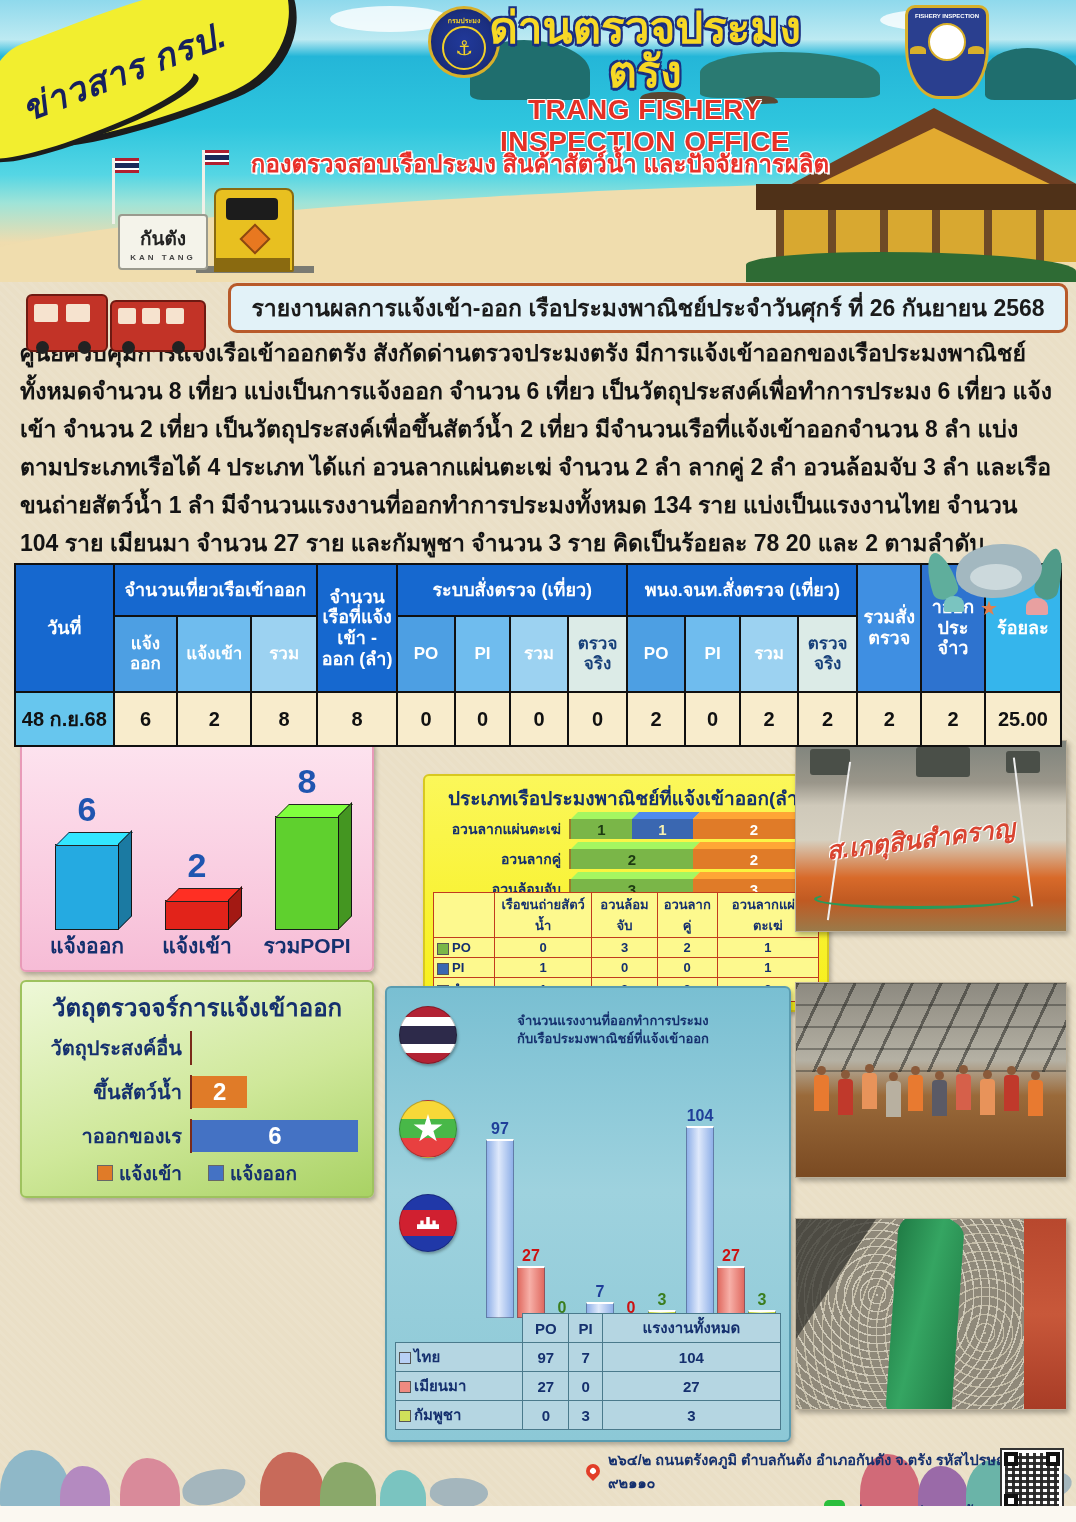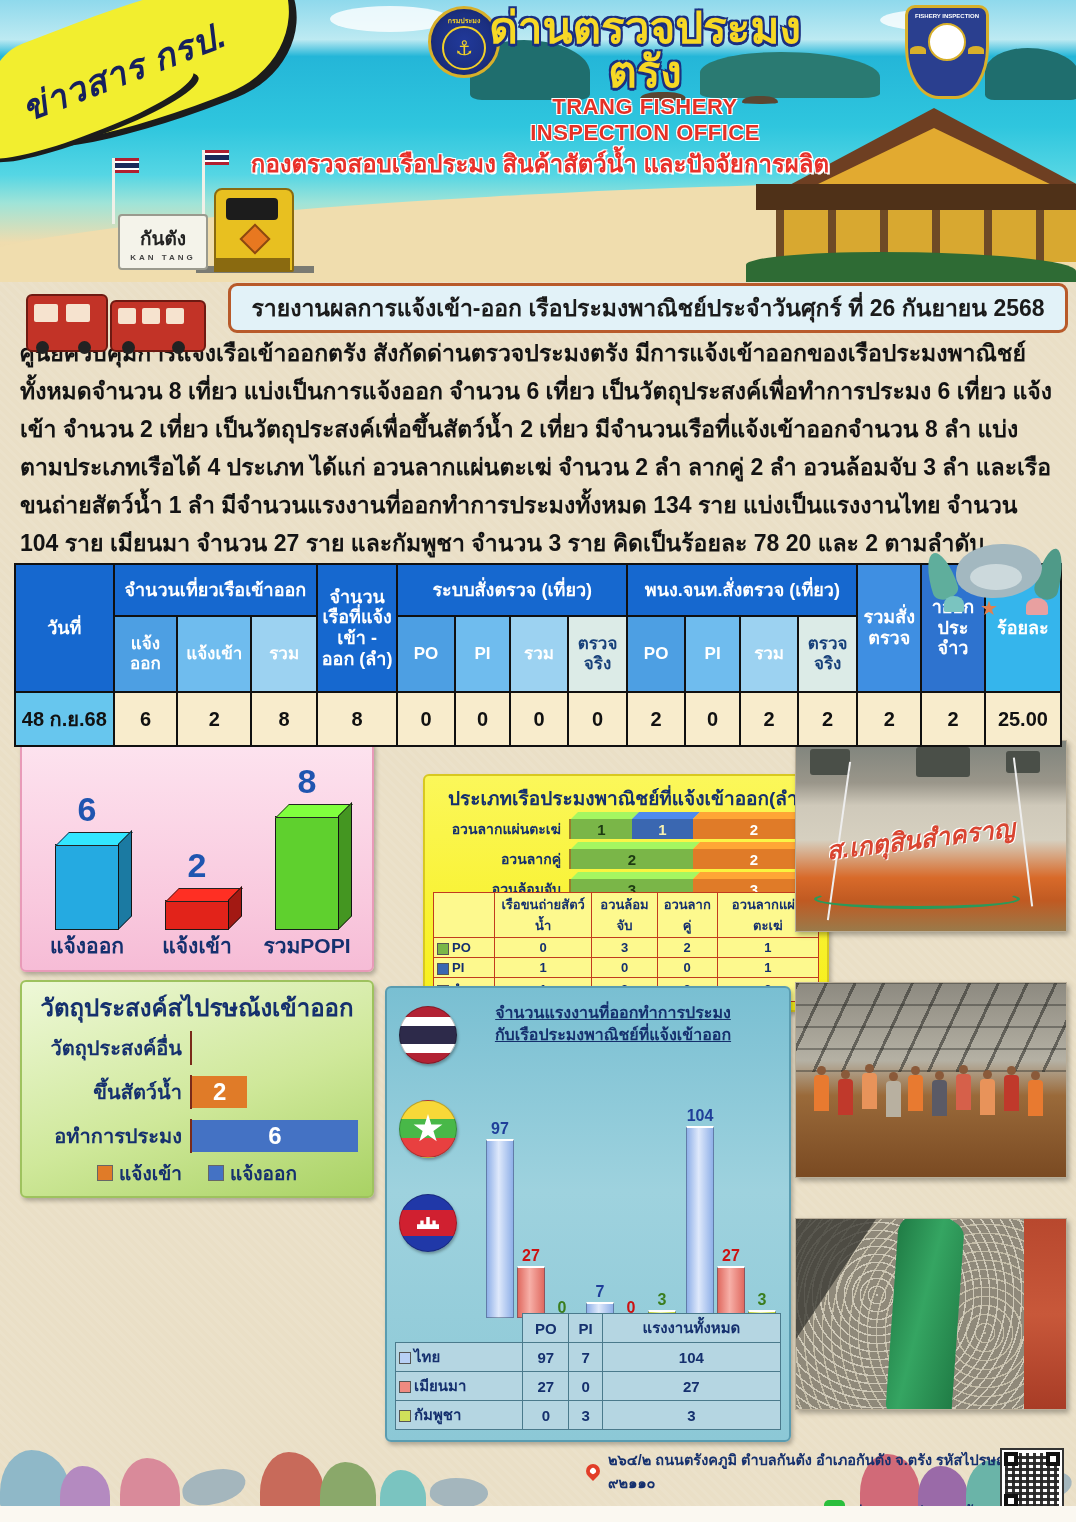--- a/index.html
+++ b/index.html
@@ -21,21 +21,21 @@
   .brush-text{position:absolute;left:16px;top:44px;transform:rotate(-21deg);font-size:35px;font-weight:bold;font-style:italic;color:#16205e;letter-spacing:1px;}
   
   .emblem{position:absolute;left:428px;top:6px;width:66px;height:66px;border-radius:50%;
     background:radial-gradient(circle at 50% 50%,#21399a 0%,#1b2f80 60%,#13205c 100%);border:3px solid #d8b02a;
     display:flex;align-items:center;justify-content:center;flex-direction:column;color:#f2d028;}
   .emblem .ring{width:40px;height:40px;border:2px solid #f2d028;border-radius:50%;display:flex;align-items:center;justify-content:center;font-size:20px;}
   .emblem .tiny{font-size:7px;font-weight:bold;}
   .mtitle{position:absolute;left:480px;top:6px;width:330px;text-align:center;}
   .mtitle .th{font-size:44px;font-weight:bold;color:#f7d825;line-height:1.0;
     text-shadow:-2px -2px 0 #1b2f80,2px -2px 0 #1b2f80,-2px 2px 0 #1b2f80,2px 2px 0 #1b2f80,0 3px 0 #1b2f80;}
-  .mtitle .en{font-size:22px;font-weight:bold;color:#e43025;letter-spacing:.5px;
+  .mtitle .en{font-size:28px;font-weight:bold;color:#e43025;letter-spacing:.5px;
     text-shadow:-1px -1px 0 #fff,1px -1px 0 #fff,-1px 1px 0 #fff,1px 1px 0 #fff;}
   .shield{position:absolute;left:905px;top:5px;width:78px;height:88px;background:#2a3f8f;border:3px solid #d8b02a;
     border-radius:10px 10px 40% 40%/10px 10px 55% 55%;display:flex;flex-direction:column;align-items:center;color:#fff;}
   .shield .arc{font-size:6px;font-weight:bold;margin-top:5px;white-space:nowrap;}
   .shield .core{width:34px;height:34px;margin-top:4px;background:#fff;border-radius:50%;border:2px solid #d8b02a;}
   .shield .wing{position:absolute;top:38px;width:16px;height:8px;background:#d8b02a;border-radius:50% 50% 0 0;}
   .subt{position:absolute;left:140px;width:800px;text-align:center;font-weight:bold;color:#e8312a;
     text-shadow:-1px -1px 0 #fff,1px -1px 0 #fff,-1px 1px 0 #fff,1px 1px 0 #fff,2px 2px 0 #fff;}
   .subt1{top:112px;font-size:24px;}
   .subt2{top:144px;font-size:24px;}
@@ -137,21 +137,21 @@
   .p4{left:20px;top:1204px;width:350px;height:230px;background:linear-gradient(160deg,#f9d7ac 0%,#f3b377 60%,#eda055 100%);border:2px solid #d89858;}
   .p4 .ptitle{font-size:21px;margin-top:7px;}
   .pie{position:absolute;left:96px;top:44px;width:168px;height:168px;border-radius:50%;
     box-shadow:0 6px 0 rgba(120,60,20,.35),inset -6px -8px 14px rgba(0,0,0,.18);}
   .pieL{position:absolute;font-weight:bold;color:#17356e;}
   .pieL0{top:0px;left:56%;font-size:28px;}
   .pieL1{top:17%;left:4%;font-size:28px;}
   .pieL2{bottom:17%;left:37%;font-size:32px;}
   .p4 .c4leg{font-size:17px;}
   .p5{left:385px;top:986px;width:402px;height:452px;background:linear-gradient(180deg,#79bfd2 0%,#9ed2de 45%,#8cc8d6 100%);border:2px solid #5a9cb0;}
-  .p5 .ptitle{font-size:16px;margin-top:14px;margin-left:66px;width:320px;line-height:1.35;text-decoration:underline;}
+  .p5 .ptitle{font-size:13px;margin-top:24px;margin-left:66px;width:320px;line-height:1.35;}
   .flags{position:absolute;left:12px;top:18px;display:flex;flex-direction:column;gap:36px;}
   .flagc{width:56px;height:56px;border-radius:50%;overflow:hidden;border:1px solid rgba(0,0,0,.25);position:relative;box-shadow:1px 2px 3px rgba(0,0,0,.3);}
   .f-th{background:linear-gradient(180deg,#b22234 0 17%,#fff 17% 34%,#2d2a4a 34% 66%,#fff 66% 83%,#b22234 83% 100%);}
   .f-mm{background:linear-gradient(180deg,#f8d838 0 33%,#48b848 33% 66%,#e84040 66% 100%);}
   .f-kh{background:linear-gradient(180deg,#2038a8 0 26%,#d02030 26% 74%,#2038a8 74% 100%);}
   .star{position:absolute;left:13px;top:13px;width:30px;height:30px;background:#fff;
     clip-path:polygon(50% 0,61% 35%,98% 35%,68% 57%,79% 91%,50% 70%,21% 91%,32% 57%,2% 35%,39% 35%);}
   .temple{position:absolute;left:17px;top:22px;width:22px;height:12px;background:#fff;
     clip-path:polygon(0 100%,0 60%,15% 60%,15% 30%,30% 30%,30% 60%,42% 60%,42% 0,58% 0,58% 60%,70% 60%,70% 30%,85% 30%,85% 60%,100% 60%,100% 100%);}
   .c5plot{position:absolute;left:94px;top:100px;width:300px;height:230px;display:flex;align-items:flex-end;}
@@ -441,34 +441,34 @@
             <td>1</td>
             <td>3</td>
             <td>2</td>
             <td>2</td>
           </tr>
         </tbody>
       </table>
   </div>
 
   <div class="panel p3">
-    <div class="ptitle">วัตถุประสงค์สไปรษณ้งเข้าออก</div>
+    <div class="ptitle">วัตถุตรวจจร์การแจ้งเข้าออก</div>
     <div class="c3rows" id="c3-rows">
         <div class="c3row">
           <div class="c3lab">วัตถุประสงค์อื่น</div>
           <div class="c3track"></div>
         </div>
         <div class="c3row">
           <div class="c3lab">ขึ้นสัตว์น้ำ</div>
           <div class="c3track">
             <div class="c3bar" style="width:33.33333333333333%;background:#e07b28">2</div>
           </div>
         </div>
         <div class="c3row">
-          <div class="c3lab">อทำการประมง</div>
+          <div class="c3lab">าออกของเร</div>
           <div class="c3track">
             <div class="c3bar" style="width:100%;background:#4472c4">6</div>
           </div>
         </div>
       </div>
     <div class="c3leg" id="c3-legend">
         <span class="legit"><span class="legsw" style="background:#e07b28"></span>แจ้งเข้า</span>
         <span class="legit"><span class="legsw" style="background:#4472c4"></span>แจ้งออก</span>
       </div>
   </div>

